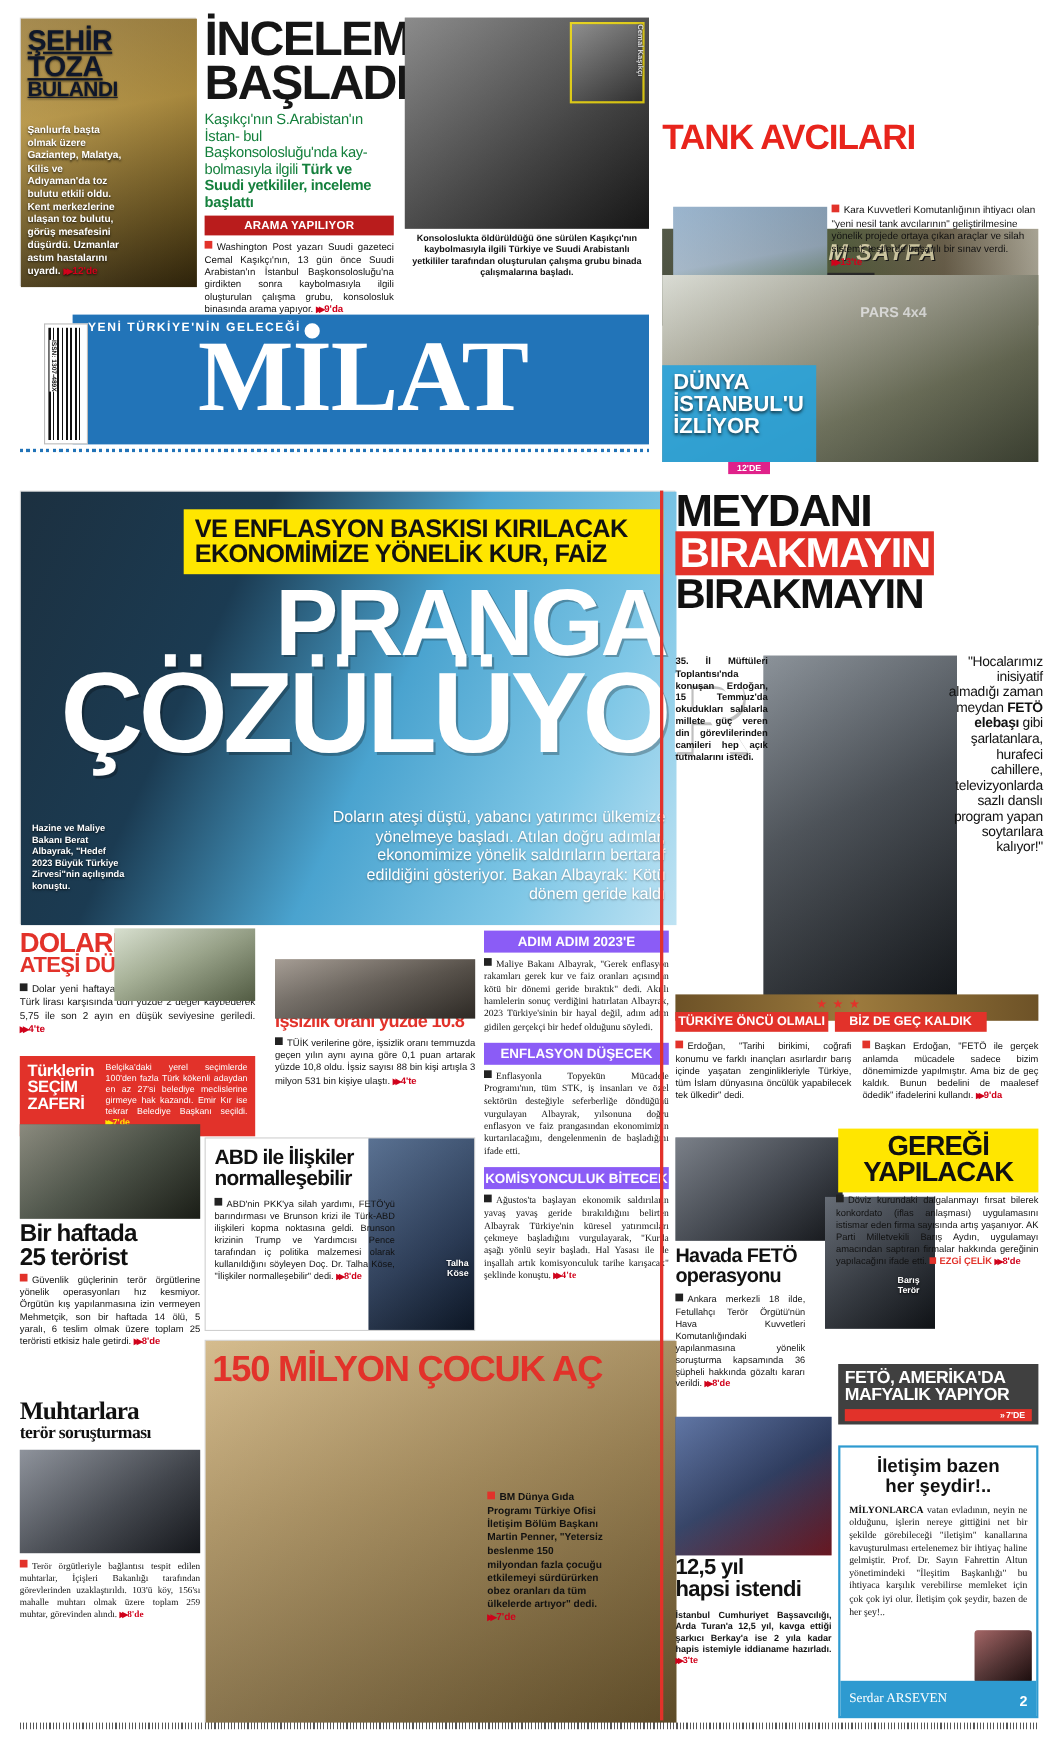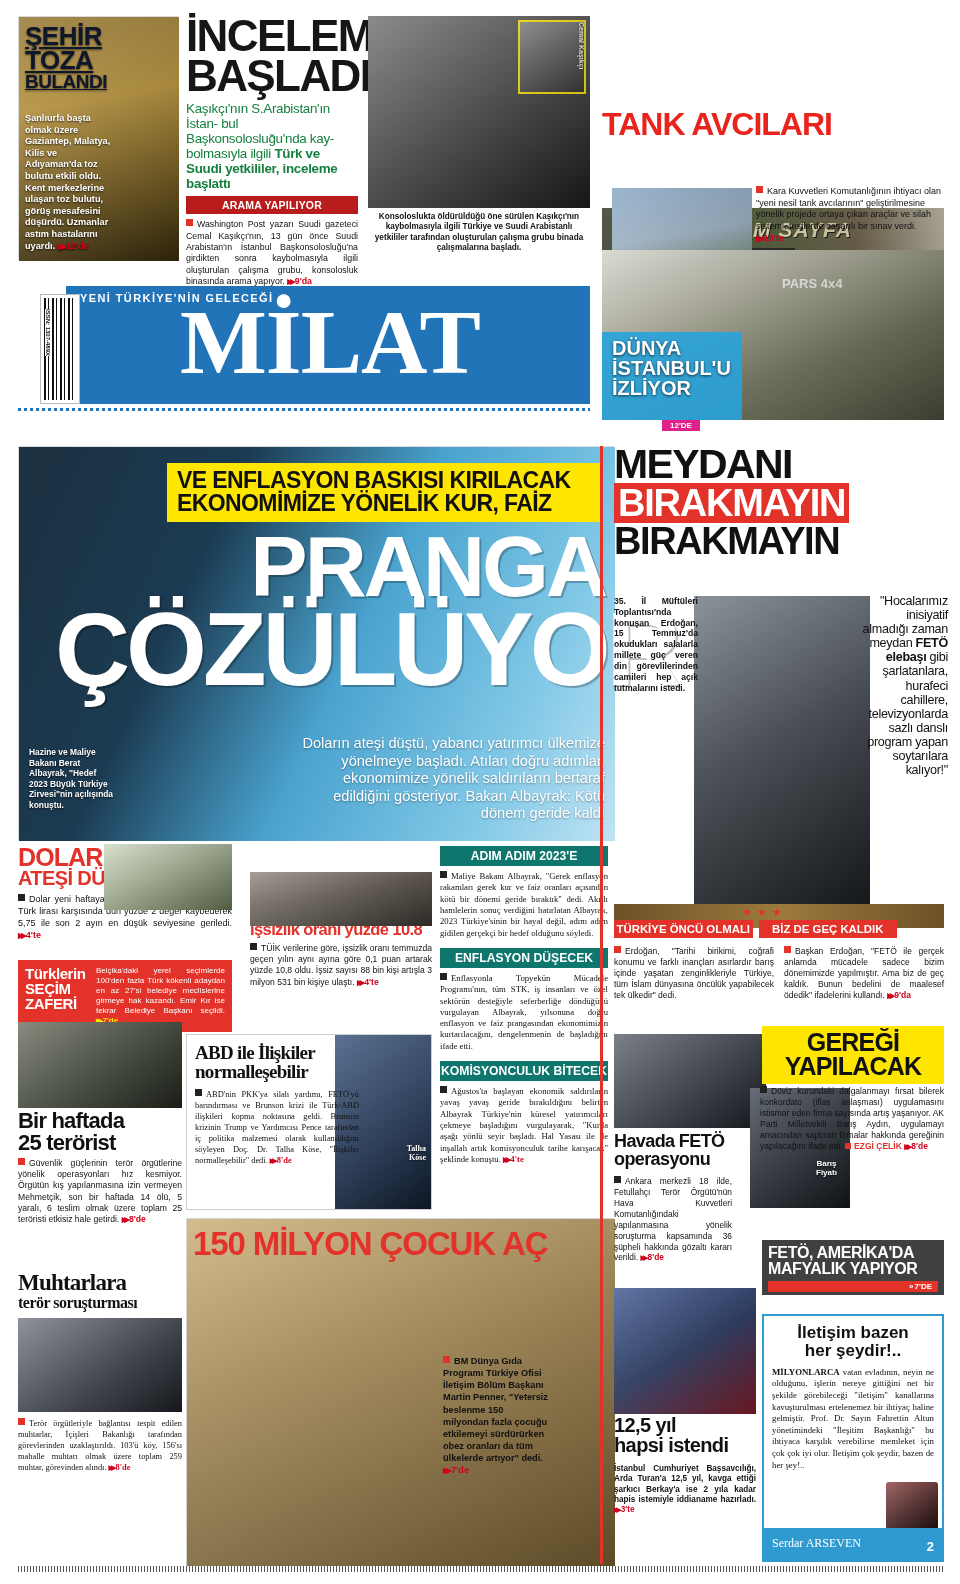--- a/index.html
+++ b/index.html
@@ -136,21 +136,21 @@
   .secim-h{ font-size:15px; font-weight:bold; line-height:1.0; width:64px; letter-spacing:-.4px;}
   .secim-h span{display:block;}
   .secim-b{ font-size:8px; line-height:1.26; text-align:justify; flex:1;}
   .secim-b .page-ref{ color:#ffe600; }
 
   .issiz{ left:250px; top:920px; width:182px; }
   .issiz-photo{ position:absolute; left:0; top:-48px; width:182px; height:54px;}
   .issiz-h{ font-size:16.5px; font-weight:bold; color:#e2322a; letter-spacing:-.6px;}
   .issiz-b{ margin-top:4px; font-size:8.6px; line-height:1.3; text-align:justify;}
 
-  .abd{ left:186px; top:1034px; width:246px; height:176px; border:1px solid #cfcfcf;font-family:Liberation Serif, serif;}
+  .abd{ left:186px; top:1034px; width:246px; height:176px; border:1px solid #cfcfcf;}
   .abd-photo{ position:absolute; right:0; top:0; width:96px; height:174px;}
   .abd-h{ position:absolute; left:8px; top:8px; width:170px; font-size:19px; font-weight:bold;
      line-height:1.0; letter-spacing:-.7px;}
   .abd-b{ position:absolute; left:8px; top:54px; width:164px; font-size:8.4px; line-height:1.3;
      text-align:justify;}
   .abd-name{ position:absolute; right:5px; top:110px; color:#fff; font-size:8px; font-weight:bold;
      text-align:right; line-height:1.1; text-shadow:0 1px 2px rgba(0,0,0,.7);}
 
   .bir{ left:18px; top:1110px; width:164px;}
   .bir-photo{ position:absolute; left:0; top:-88px; width:164px; height:86px;}
@@ -159,21 +159,21 @@
 
   .muh{ left:18px; top:1272px; width:164px;font-family:Liberation Serif, serif;}
   .muh-h1{ font-size:23px; font-weight:bold; line-height:.98; letter-spacing:-.8px;}
   .muh-h2{ font-size:16px; font-weight:bold; line-height:1.0; letter-spacing:-.5px;}
   .muh-photo{ position:absolute; left:0; top:46px; width:164px; height:94px;}
   .muh-b{ position:absolute; left:0; top:146px; width:164px; font-size:8.4px; line-height:1.3;
      text-align:justify;}
 
   
   .col3{ left:440px; top:846px; width:168px;}
-  .c3bar{ background:#0f766e; color:#fff; font-weight:bold; text-align:center; font-size:12.2px;
+  .c3bar{ background:#8b5cf6; color:#fff; font-weight:bold; text-align:center; font-size:12.2px;
      padding:3px 0; margin-bottom:5px;}
   .c3body{ font-size:8.7px; line-height:1.3; text-align:justify; margin-bottom:9px;
      font-family:"Liberation Serif", serif;}
 
   
   .milyon{ left:186px; top:1218px; width:428px; height:352px; border:1px solid #d5d5d5;}
   .milyon-photo{ position:absolute; left:0; top:0; width:428px; height:352px;}
   .milyon-h{ position:absolute; left:6px; top:6px; font-size:33px; font-weight:bold;
      color:#e2322a; letter-spacing:-1.1px;}
   .milyon-b{ position:absolute; left:256px; top:136px; width:108px; font-size:9.2px;
@@ -478,21 +478,21 @@
     <div class="geregi-h">YAPILACAK</div>
   </div>
   <div class="blk ph ph-barisaydin geregi-photo"></div>
   <div class="geregi-b">
     <span class="bullet bullet-dk">Döviz kurundaki dalgalanmayı fırsat bilerek konkordato (iflas anlaşması) uygulamasını istismar eden firma sayısında artış yaşanıyor. AK Parti Milletvekili Barış Aydın, uygulamayı amacından saptıran firmalar hakkında gereğinin yapılacağını ifade etti.</span>
     <span class="byline">EZGİ ÇELİK</span>
     <span class="page-ref">8'de</span>
   </div>
   <div class="geregi-name">
     <div>Barış</div>
-    <div>Fiyatı</div>
+    <div>Terör</div>
   </div>
 
   <div class="blk fetoam">
     <div class="fetoam-h">FETÖ, AMERİKA'DA</div>
     <div class="fetoam-h">MAFYALIK YAPIYOR</div>
     <div class="fetoam-ref">
       <span style="letter-spacing:-2px;margin-right:3px;">»</span><span>7'DE</span>
     </div>
   </div>
 

